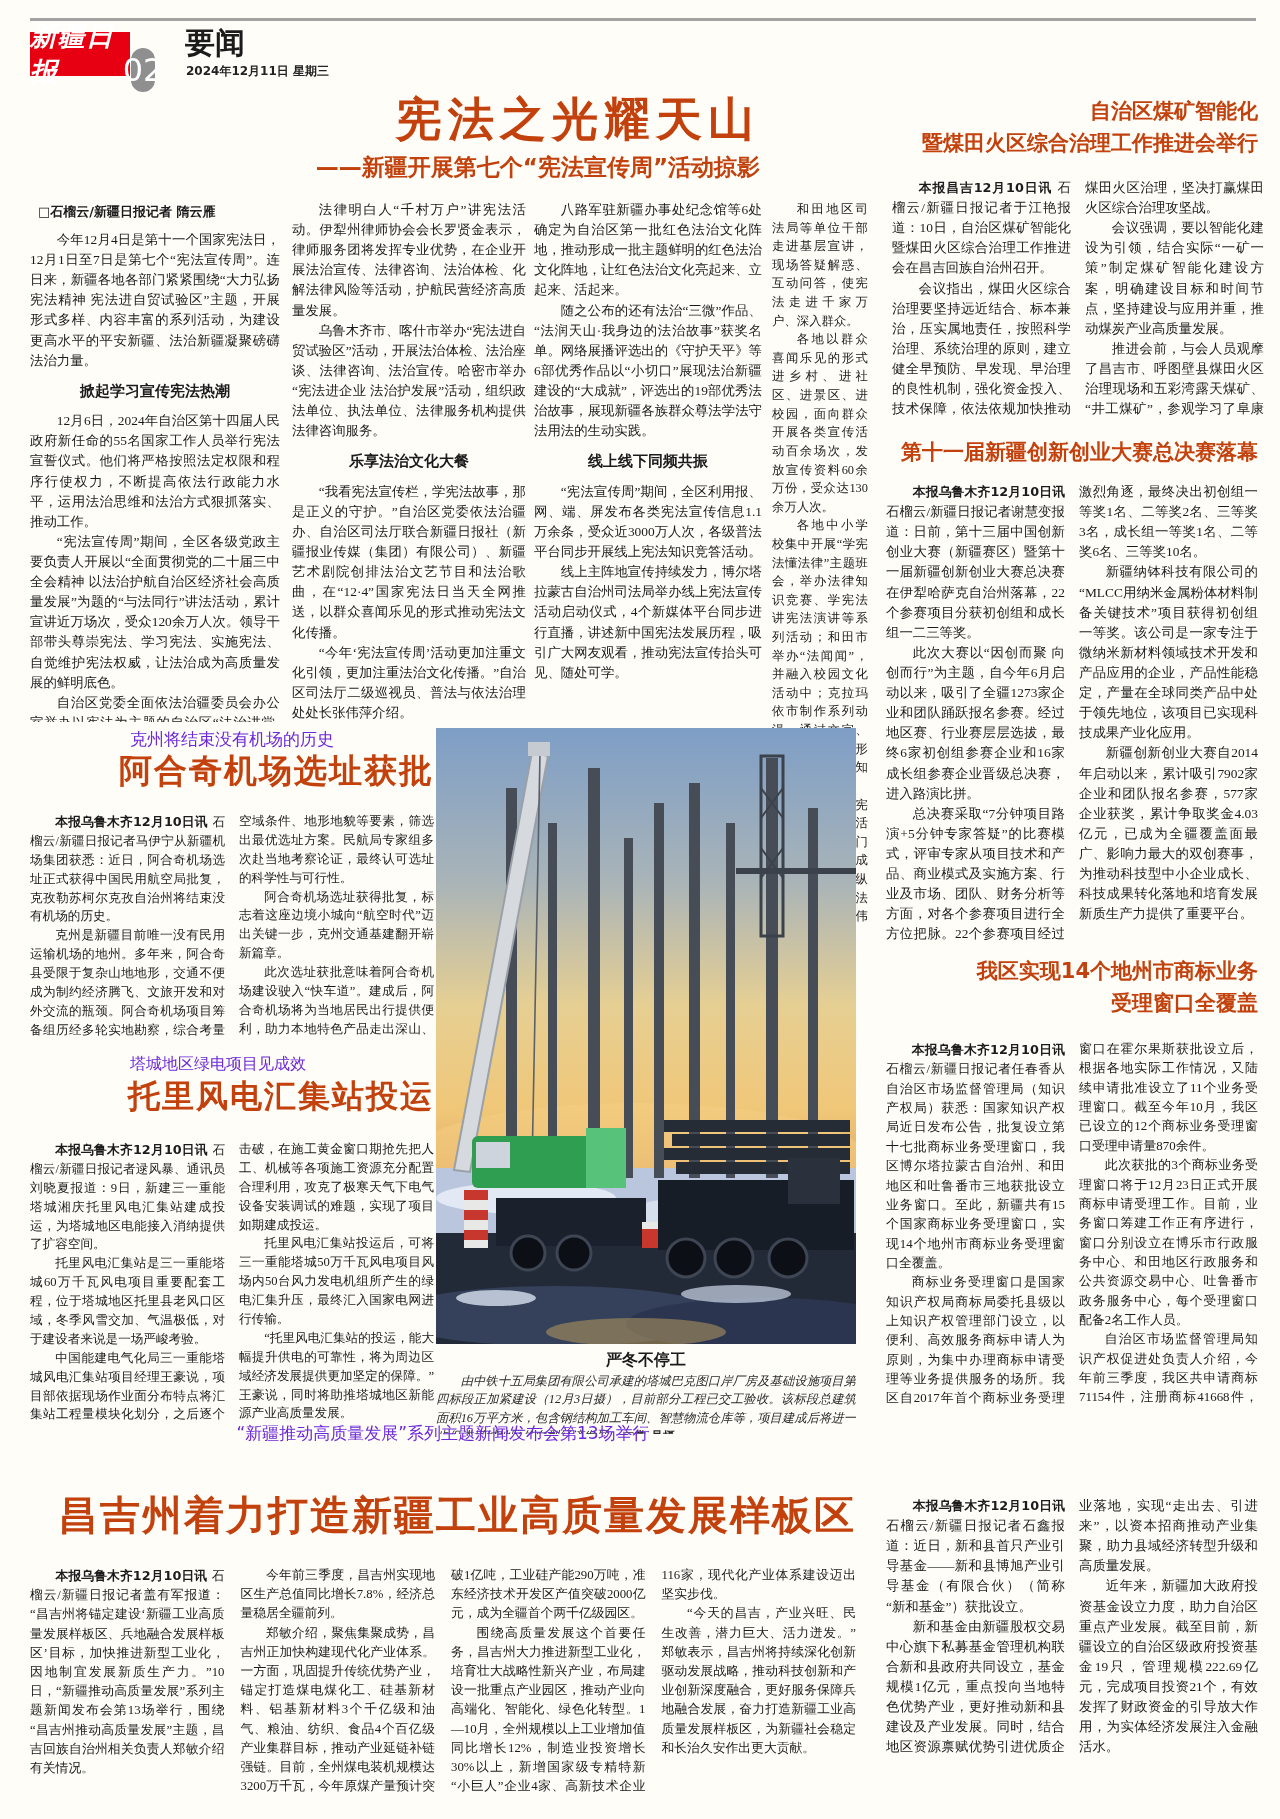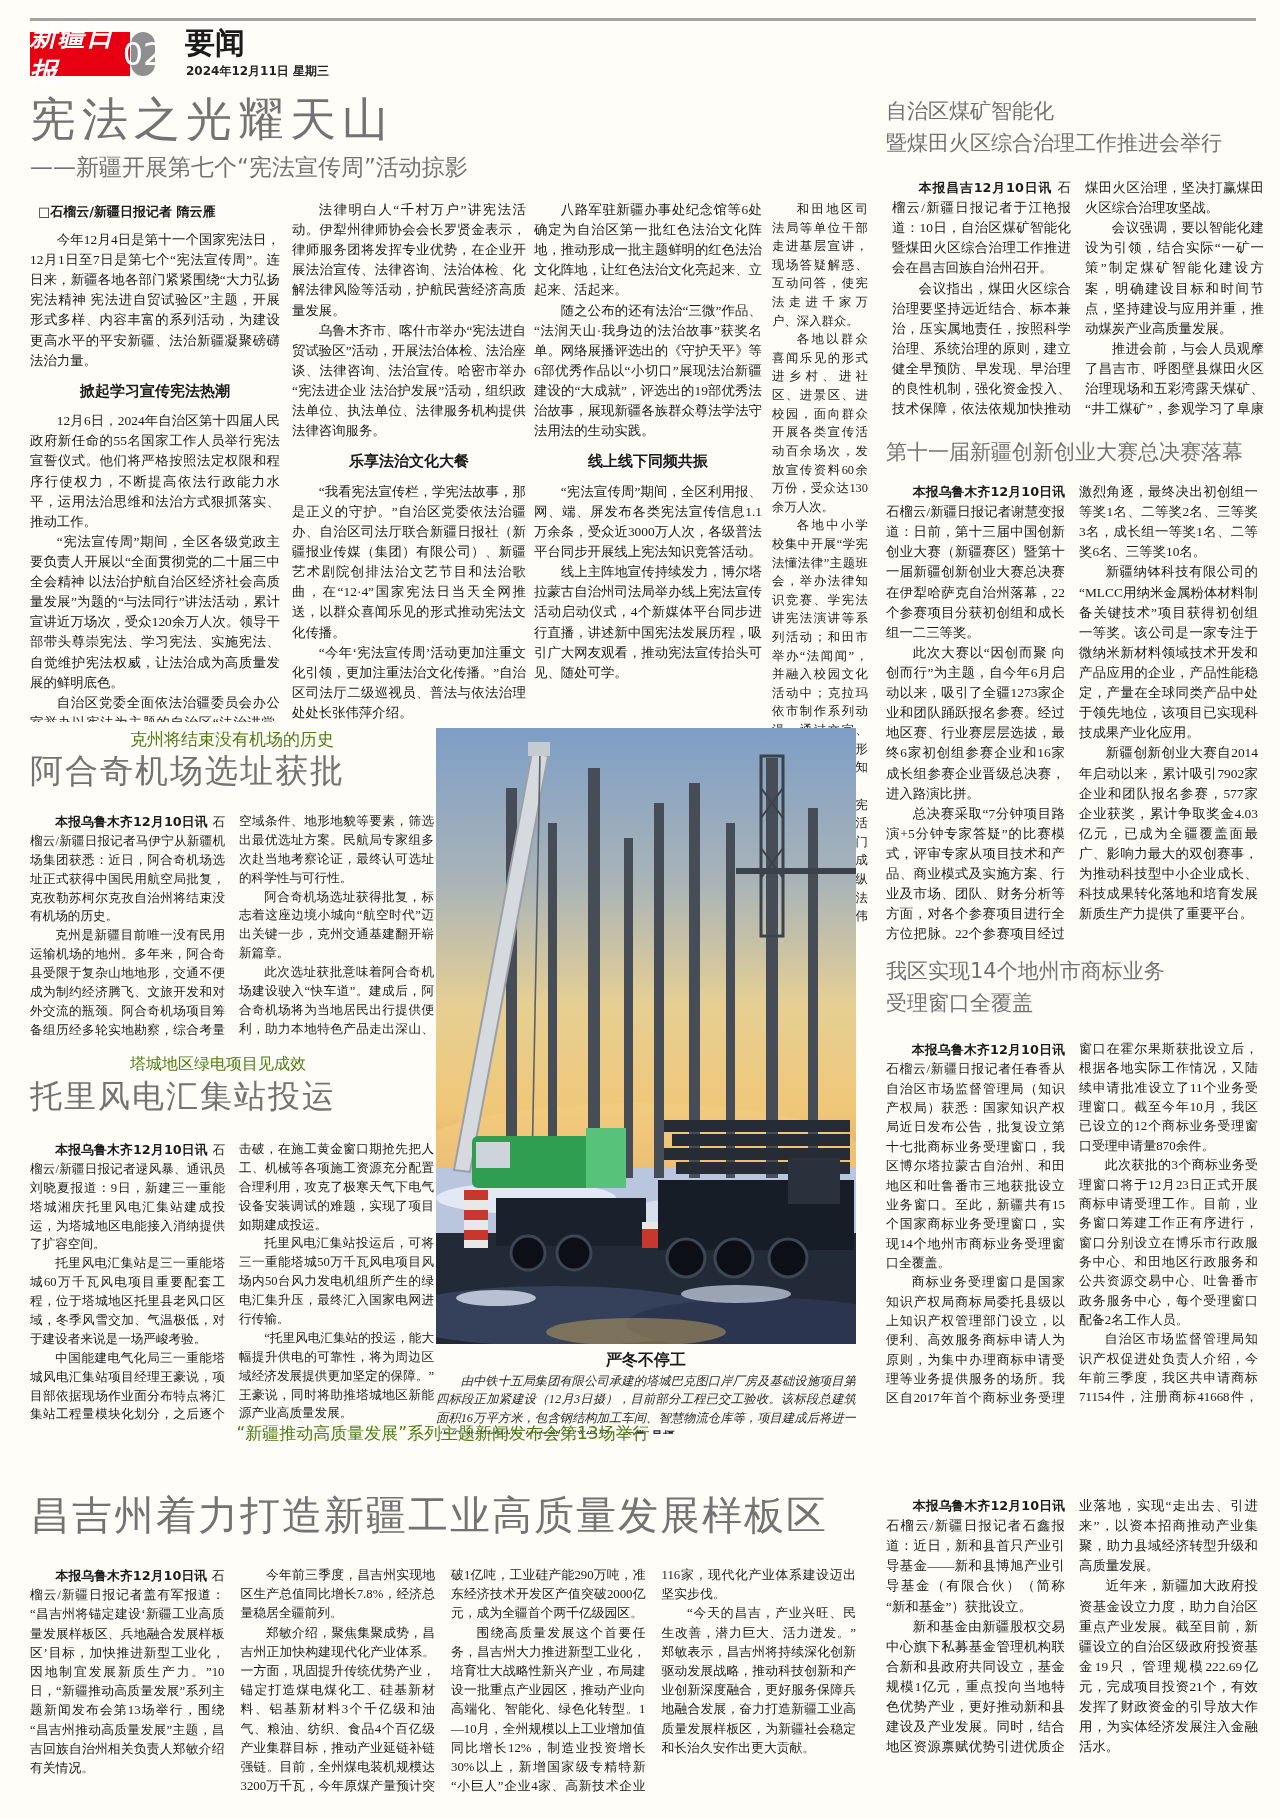--- a/index.html
+++ b/index.html
@@ -9,23 +9,23 @@
   
   .top-rule{background:#a3a3a3;height:3px;}
   .brand-red{display:flex;align-items:center;justify-content:center;color:#fff;
              font-weight:bold;font-style:italic;font-size:27px;letter-spacing:1px;
              font-family:Liberation Serif, serif;transform-origin:center;}
   .brand-gray{display:flex;align-items:center;justify-content:center;color:#fff;
               font-family:"DejaVu Sans","Liberation Sans",sans-serif;font-size:32px;}
   .section-title{font-family:"DejaVu Sans","Liberation Sans",sans-serif;font-weight:bold;font-size:30px;line-height:1;}
   .date-line{font-family:"DejaVu Sans","Liberation Sans",sans-serif;font-weight:bold;font-size:12px;color:#222;}
   
-  .hl{font-family:"DejaVu Sans","Liberation Sans",sans-serif;font-weight:normal;color:#737373;
-      text-align:left;line-height:1.18;}
-  .kicker{font-family:"DejaVu Sans","Liberation Sans",sans-serif;color:#4d7c0f;text-align:center;}
+  .hl{font-family:"DejaVu Sans","Liberation Sans",sans-serif;font-weight:bold;color:#c2410c;
+      text-align:right;line-height:1.18;}
+  .kicker{font-family:"DejaVu Sans","Liberation Sans",sans-serif;color:#6d28d9;text-align:center;}
   
   .bodycol{font-size:13.4px;line-height:1.5;overflow:hidden;text-align:justify;}
   .bodycol .para{margin:0;text-indent:2em;}
   .bodycol .para b{font-family:"DejaVu Sans","Liberation Sans",sans-serif;font-size:12.8px;}
   .subhead{font-family:"DejaVu Sans","Liberation Sans",sans-serif;font-weight:bold;font-size:15px;
            text-align:center;text-indent:0;margin:9px 0;}
   .cols2{column-count:2;column-gap:14px;}
   .cols4{column-count:4;column-gap:16px;}
   .byline-lead{font-family:"DejaVu Sans","Liberation Sans",sans-serif;font-weight:bold;font-size:13px;}
   
@@ -38,21 +38,21 @@
 </style>
 </head>
 <body>
 
 <div id="page">
 
   <div class="abs top-rule" style="left:30px;top:18px;width:1226px;"></div>
   <div class="abs brand-red" style="left:30px;top:32px;width:100px;height:44px;background:#e60012;">
     <span>新疆日报</span>
   </div>
-  <div class="abs brand-gray" style="left:131px;top:32px;width:24px;height:44px;background:#8f8f8f;border-radius:19px;">
+  <div class="abs brand-gray" style="left:131px;top:48px;width:24px;height:44px;background:#8f8f8f;border-radius:19px;">
     <span>02</span>
   </div>
   <div class="abs section-title" style="left:185px;top:28px;">要闻</div>
   <div class="abs date-line" style="left:186px;top:63px;">2024年12月11日  星期三</div>
 
   <div class="abs hl" style="left:30px;top:92px;width:730px;font-size:46px;letter-spacing:6px;">宪法之光耀天山</div>
   <div class="abs hl" style="left:30px;top:154px;width:730px;font-size:23px;">——新疆开展第七个“宪法宣传周”活动掠影</div>
   <div class="abs byline-lead" style="left:38px;top:203px;">□石榴云/新疆日报记者  隋云雁</div>
 
   <div class="abs bodycol" style="left:30px;top:230px;width:250px;height:492px;">

